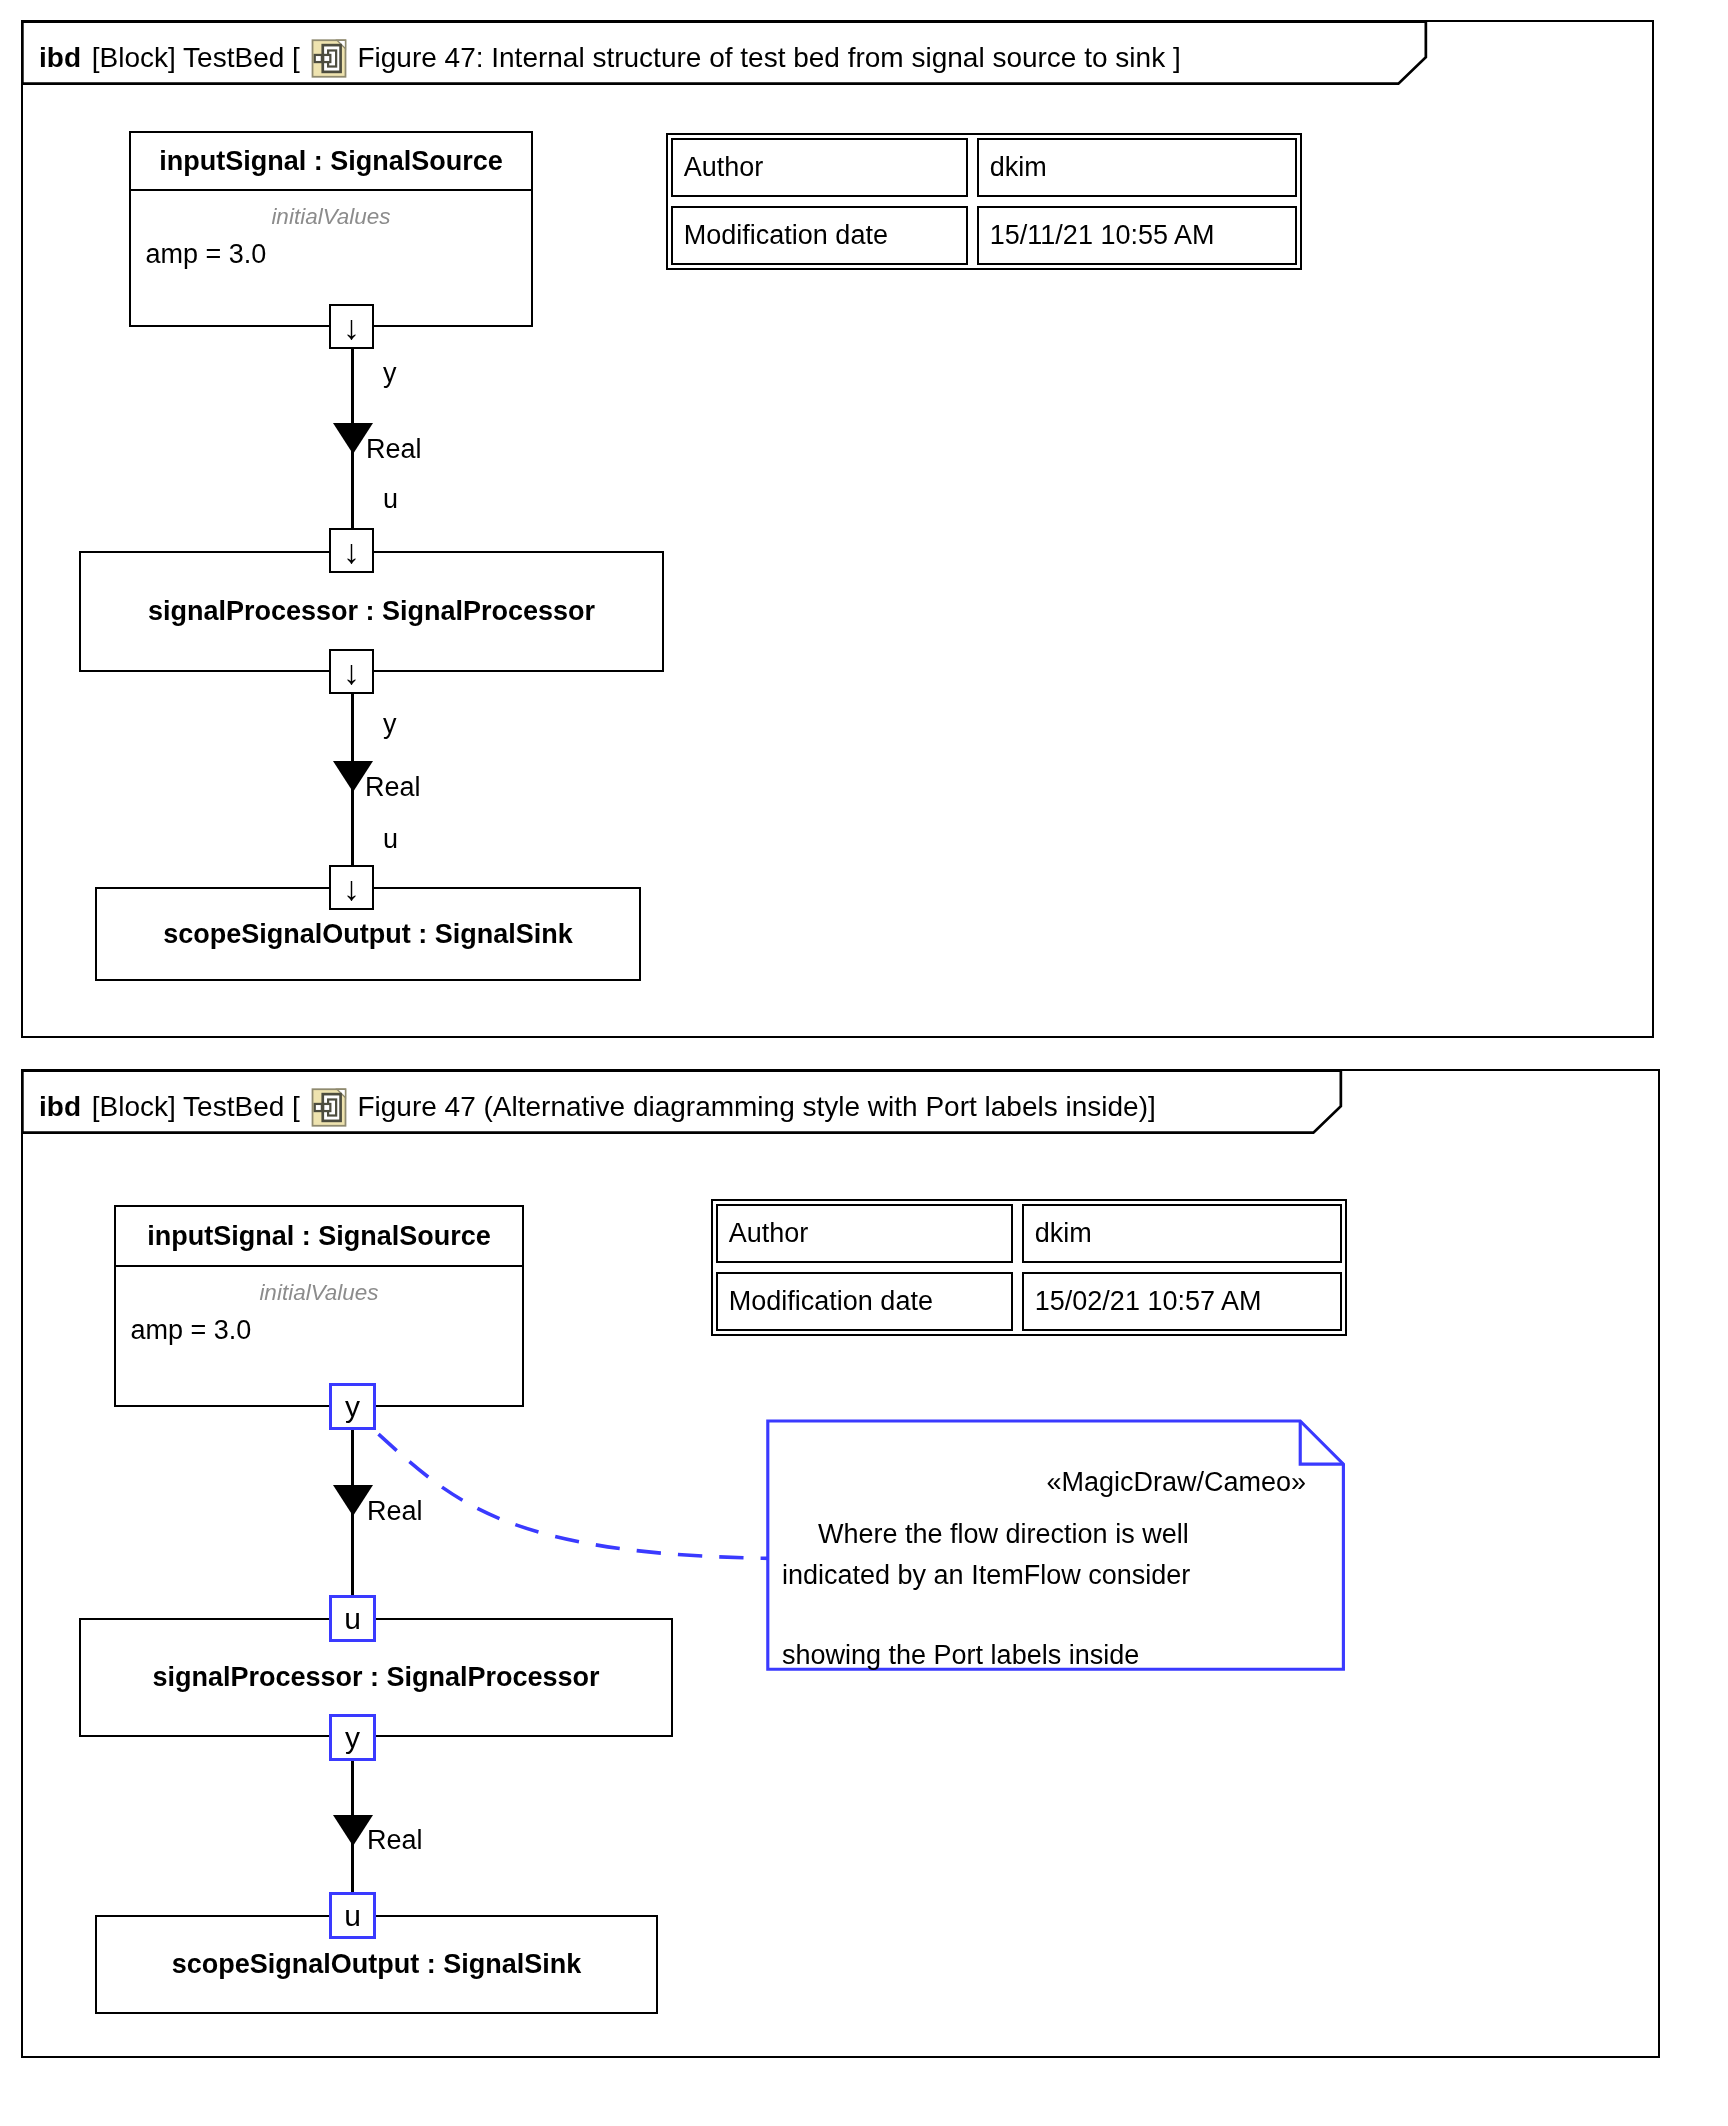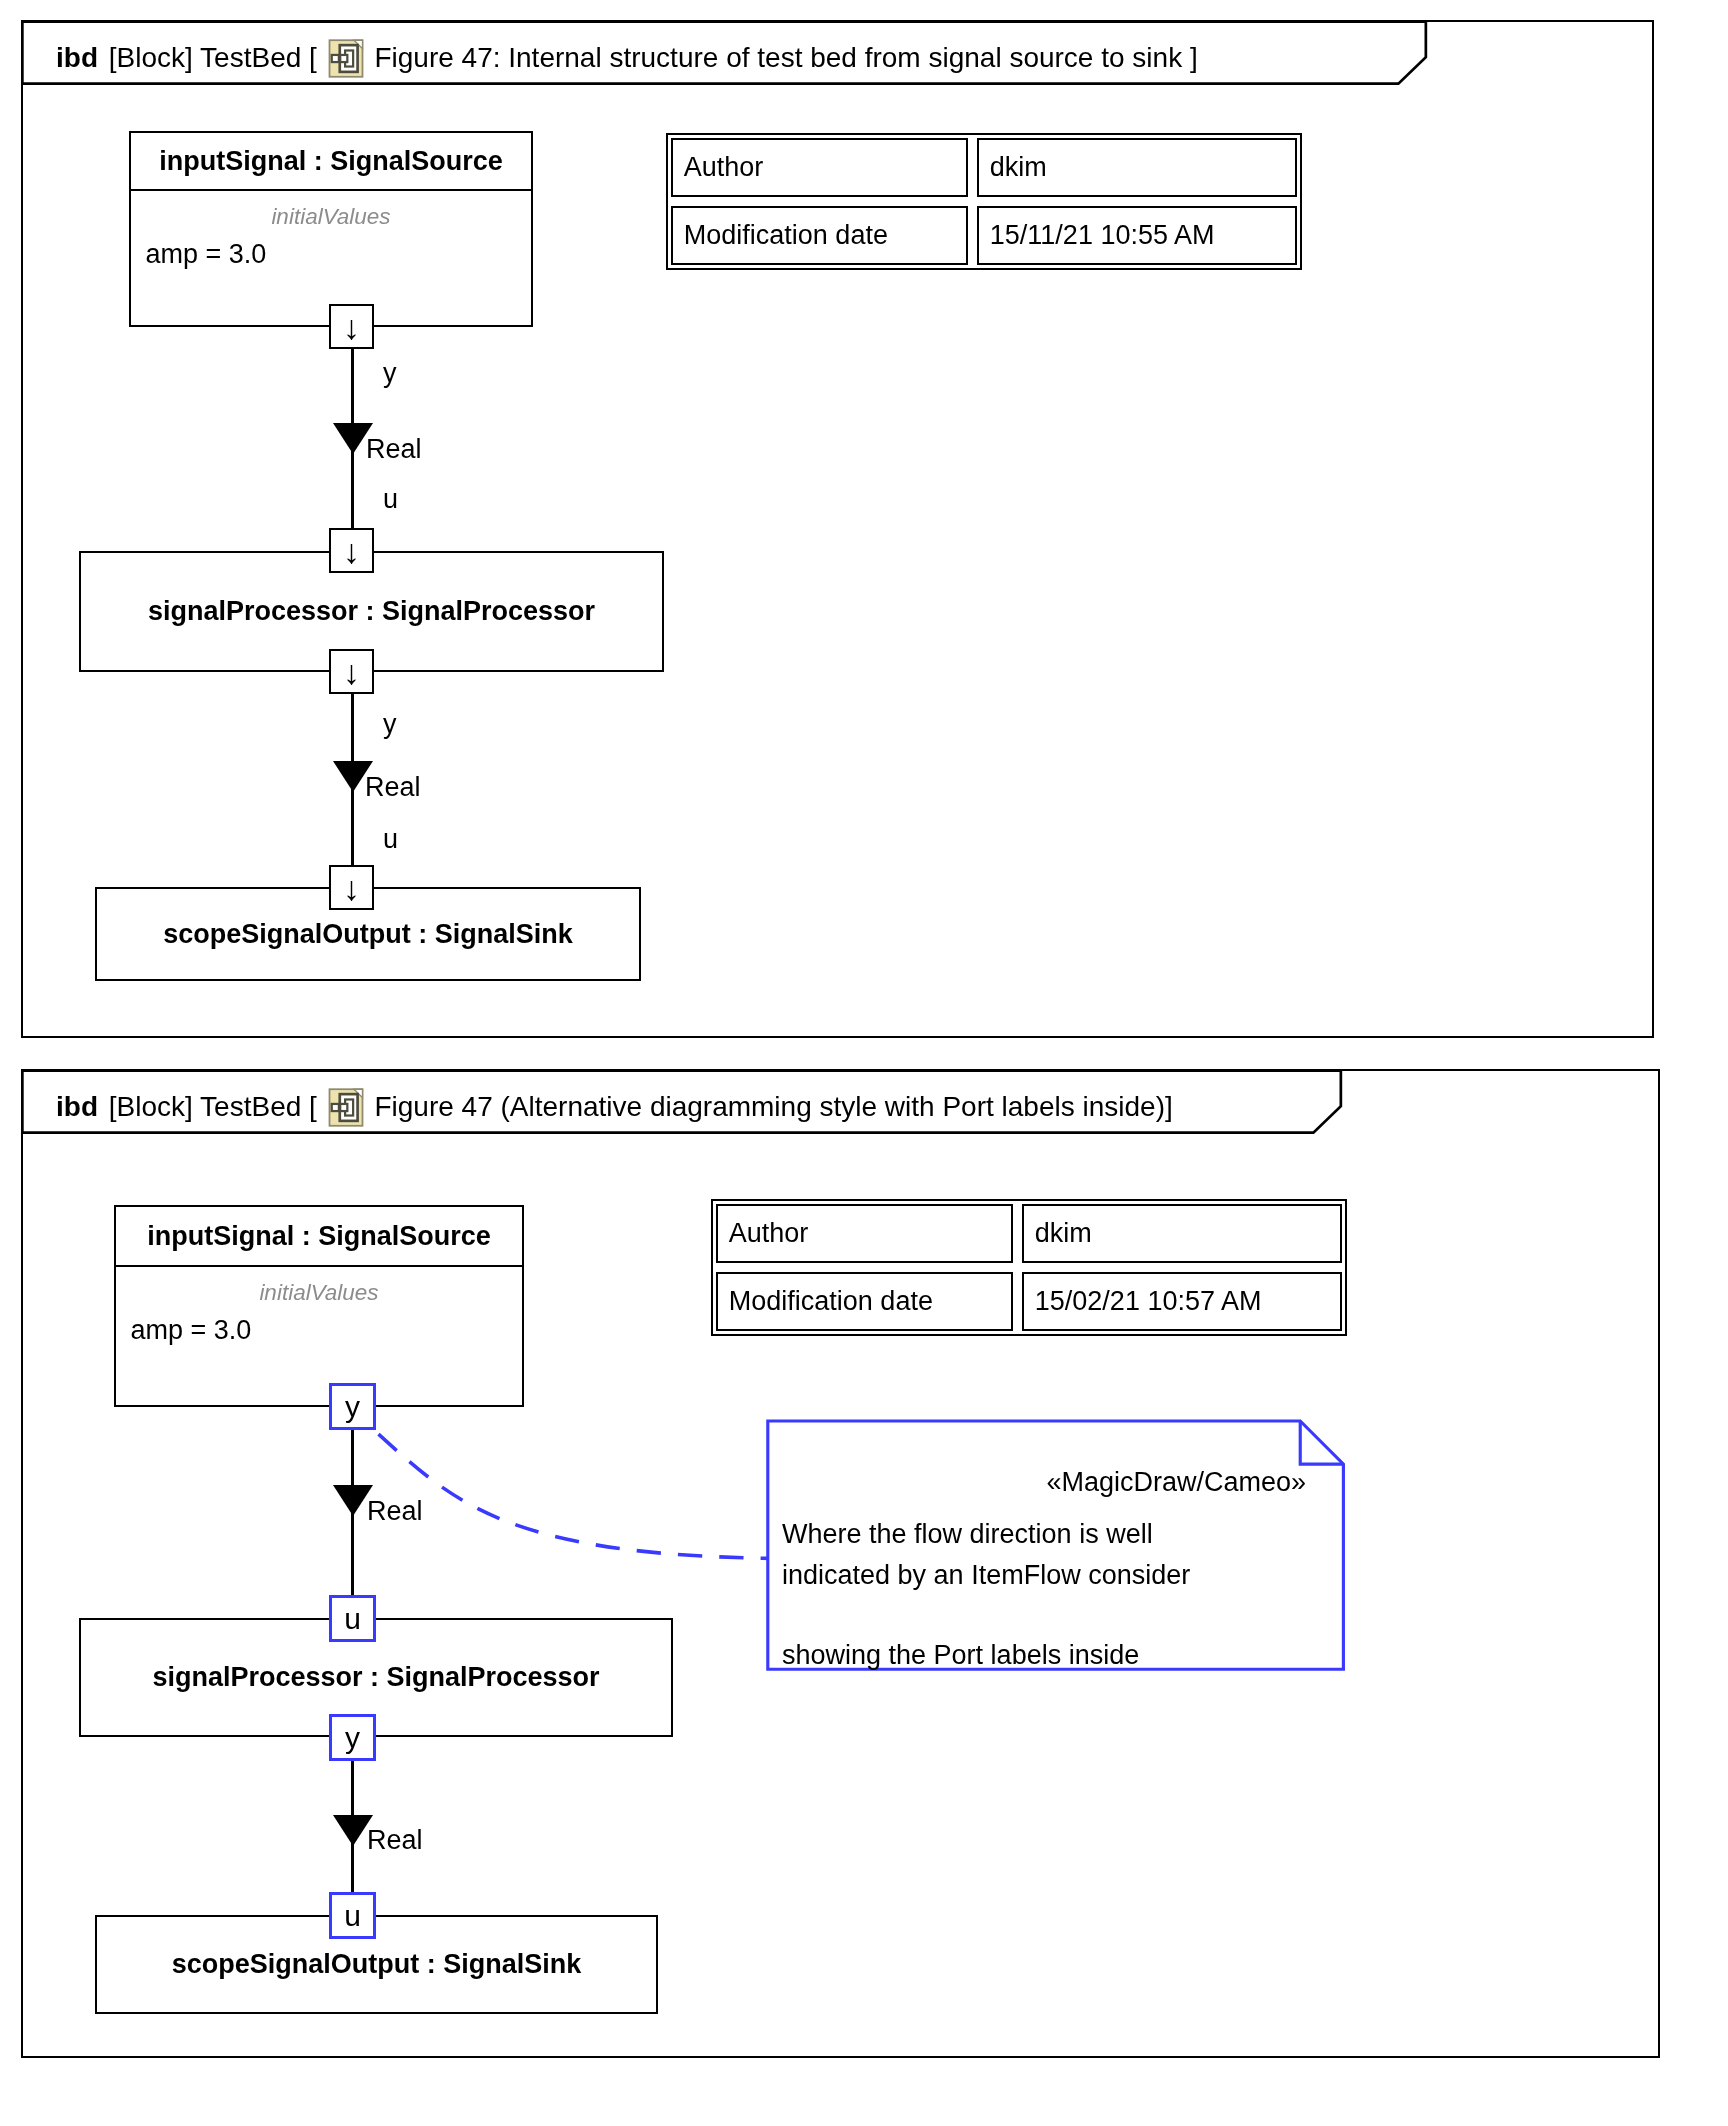--- a/index.html
+++ b/index.html
@@ -1,21 +1,21 @@
 <!DOCTYPE html>
 <html style="font-size:14.4px"><head>
 <meta charset="utf-8">
 <style>
   html,body{margin:0;padding:0;background:#fff;}
   .canvas{position:relative;width:1728px;height:2127px;background:#fff;
           font-family:"Liberation Sans",sans-serif;color:#000;overflow:hidden;}
   .abs{position:absolute;}
   .frame{position:absolute;border:2.7px solid #000;background:#fff;}
   .titlebar{position:absolute;height:76px;display:flex;align-items:center;gap:10.8px;
-            font-size:28px;white-space:nowrap;padding-left:35px;}
+            font-size:28px;white-space:nowrap;padding-left:18px;}
   .kw{font-weight:bold;}
   .block{position:absolute;border:2.7px solid #000;background:#fff;box-sizing:border-box;}
   .bname{font-weight:bold;font-size:27px;text-align:center;}
   .hdr{display:flex;align-items:center;justify-content:center;border-bottom:2.7px solid #000;}
   .center-label{width:100%;height:100%;display:flex;align-items:center;justify-content:center;}
   .iv{color:#8c8c8c;font-style:italic;font-size:22.5px;text-align:center;margin-top:12.6px;}
   .amp{font-size:27px;padding-left:14.4px;margin-top:9px;}
   .port{position:absolute;background:#fff;border:2.7px solid #000;box-sizing:border-box;
         display:flex;align-items:center;justify-content:center;z-index:5;}
   .port.arrowport{width:45px;height:45px;font-size:34px;line-height:1;}
@@ -166,18 +166,18 @@
 
   <svg class="abs" style="left:338px;top:1400px;z-index:2;" width="450" height="189" viewBox="0 0 500 210">
     <path d="M 45 38 C 130 115, 190 172, 483 176" fill="none" stroke="#3a3aff" stroke-width="4" stroke-dasharray="27 19"></path>
   </svg>
 
   <svg class="abs" style="left:766px;top:1419px;z-index:5;" width="581" height="254" viewBox="0 0 646 282">
     <path d="M2 2 L594 2 L642 50 L642 278 L2 278 Z" fill="#ffffff" stroke="#3a3aff" stroke-width="3.5"></path>
     <path d="M594 2 L594 50 L642 50" fill="none" stroke="#3a3aff" stroke-width="3.5"></path>
   </svg>
   <div class="note-text" style="left:766px;top:1467px;width:540px;text-align:right;">«MagicDraw/Cameo»</div>
-  <div class="note-text" style="left:782px;top:1519px;">Where the flow direction is well</div>
+  <div class="note-text" style="left:818px;top:1519px;">Where the flow direction is well</div>
   <div class="note-text" style="left:782px;top:1560px;">indicated by an ItemFlow consider</div>
   <div class="note-text" style="left:782px;top:1640px;">showing the Port labels inside</div>
 
 </div>
 
 
 </body></html>

